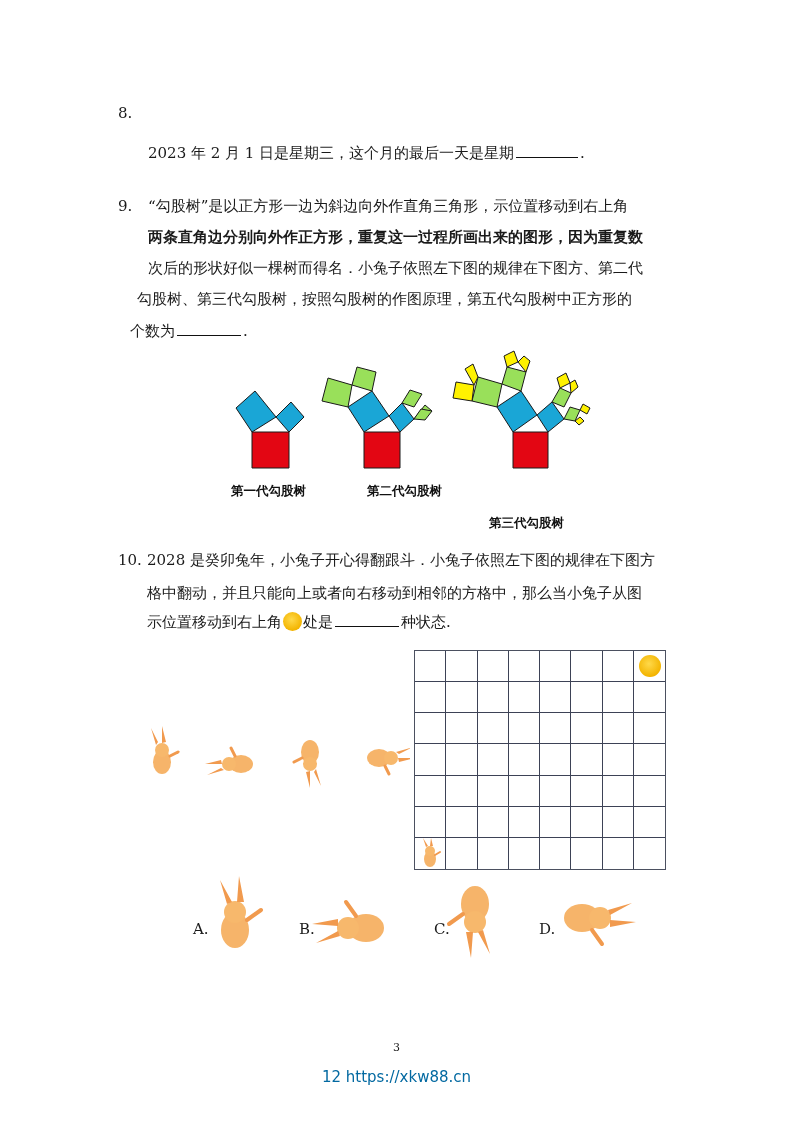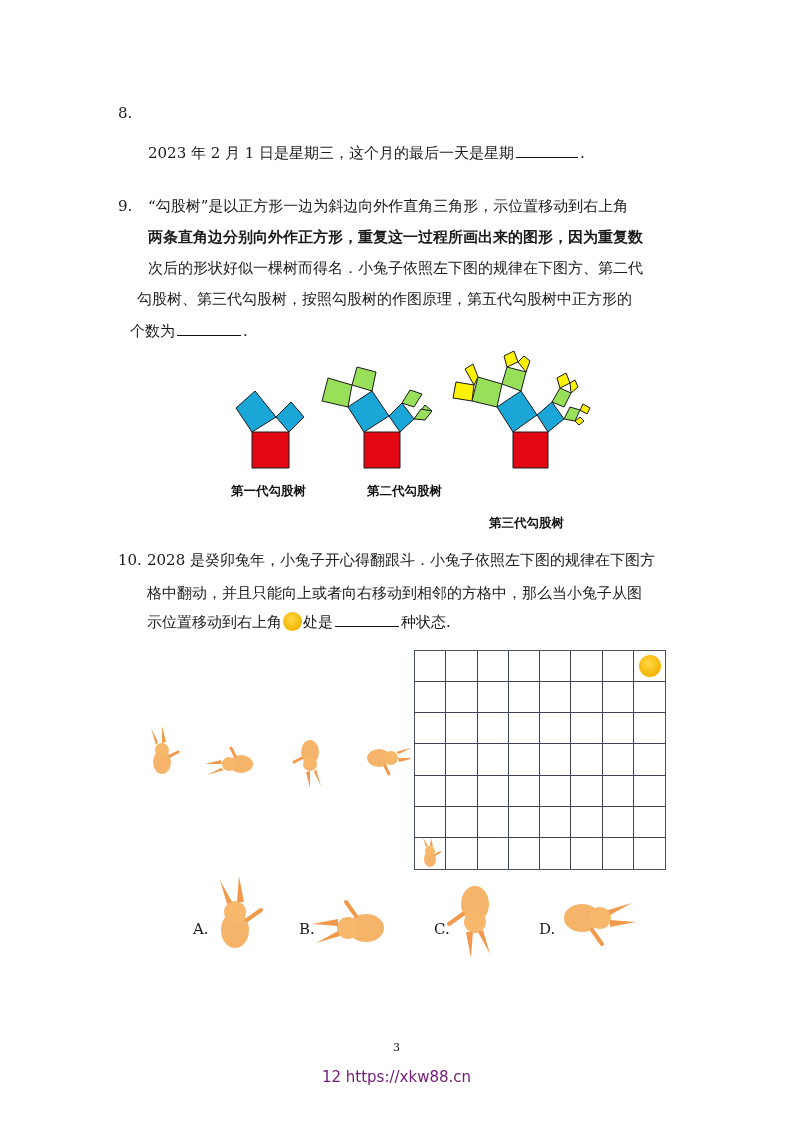--- a/index.html
+++ b/index.html
@@ -13,21 +13,21 @@
   .blank { display: inline-block; width: 64px; border-bottom: 1.5px solid #111; height: 14px; vertical-align: baseline; margin: 0 2px; }
   .coin-inline { display: inline-block; width: 19px; height: 19px; border-radius: 50%; background: radial-gradient(circle at 45% 40%, #ffd94a, #f3b400 70%, #e59d00); vertical-align: -4px; margin: 0 1px; }
   .fig-label { position: absolute; font-family: "DejaVu Sans", "Liberation Sans", sans-serif; font-weight: bold; font-size: 12.5px; color: #111; white-space: nowrap; }
   .grid { position: absolute; left: 414px; top: 650px; width: 252px; height: 220px; border: 1.5px solid #4b5060; box-sizing: border-box; display: grid; grid-template-columns: repeat(8, 1fr); grid-template-rows: repeat(7, 1fr); }
   .cell { border-right: 1.5px solid #3d4256; border-bottom: 1.5px solid #3d4256; position: relative; }
   .cell.lastcol { border-right: none; }
   .cell.lastrow { border-bottom: none; }
   .coin { position: absolute; left: 5px; top: 4px; width: 22px; height: 22px; border-radius: 50%; background: radial-gradient(circle at 45% 40%, #ffd94a, #f3b400 70%, #e59d00); }
   .opt-label { position: absolute; font-size: 15px; }
   .page-num { position: absolute; left: 0; width: 793px; top: 1041px; text-align: center; font-size: 11px; }
-  .watermark { position: absolute; left: 0; width: 793px; top: 1068px; text-align: center; font-family: "DejaVu Sans", "Liberation Sans", sans-serif; font-size: 15px; color: #701a75; }
+  .watermark { position: absolute; left: 0; width: 793px; top: 1068px; text-align: center; font-family: "DejaVu Sans", "Liberation Sans", sans-serif; font-size: 15px; color: #0369a1; }
 </style>
 </head>
 <body>
 
 <div class="q" style="top:104px;">
   <span class="qnum">8.</span>
   <div class="line" style="top:0;margin-top:39px;">
     <span>2023 年 2 月 1 日是星期三，这个月的最后一天是星期</span><span class="blank" style="width:62px;"></span><span>.</span>
   </div>
 </div>

